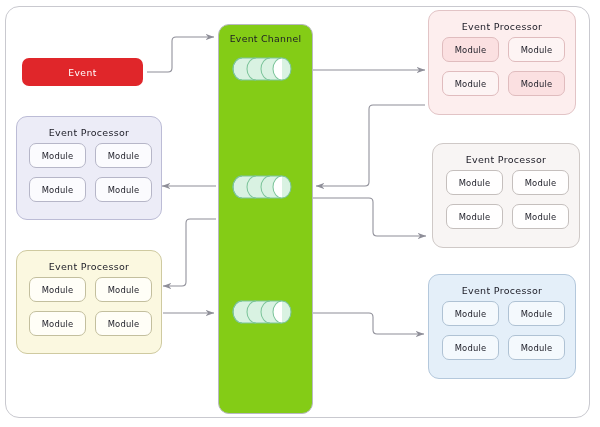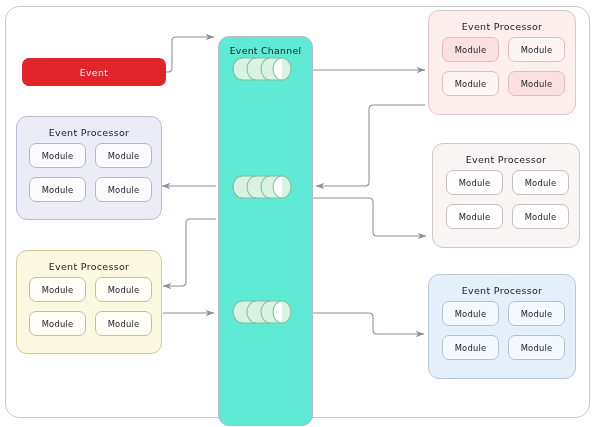--- a/index.html
+++ b/index.html
@@ -41,31 +41,31 @@
   .th-pink{background:#fdeeee;border-color:#e2c4c6;}
   .th-pink .mod{background:#fdf4f4;border-color:#e0bcbe;}
   .th-pink .mod.hot{background:#fbe0e1;}
   .th-grey{background:#f8f5f4;border-color:#cfc9c7;}
   .th-grey .mod{background:#fffefe;border-color:#c5bfbd;}
   .th-blue{background:#e4eff9;border-color:#b4c8dc;}
   .th-blue .mod{background:#f4f9fd;border-color:#afc2d4;}
 
   
   .event-pill{
-    position:absolute;left:22px;top:58px;width:144px;height:28px;
+    position:absolute;left:22px;top:58px;width:121px;height:28px;
     background:#e0262a;border-radius:7px;
     display:flex;align-items:center;justify-content:center;
     color:#ffffff;font-size:9.2px;letter-spacing:.4px;
     box-sizing:border-box;
   }
 
   
   .channel{
-    position:absolute;left:218px;top:36px;width:95px;height:390px;
-    border:1.2px solid #b9b9c2;border-radius:11px;background:#5eead4;
+    position:absolute;left:218px;top:24px;width:95px;height:390px;
+    border:1.2px solid #b9b9c2;border-radius:11px;background:#84cc16;
     box-sizing:border-box;
   }
   .channel-title{
     position:absolute;left:0;right:0;top:8px;text-align:center;
     font-size:9.3px;color:#1c1c26;letter-spacing:.3px;
   }
 
   svg.layer{position:absolute;left:0;top:0;width:600px;height:427px;
     pointer-events:none;overflow:visible;}
 </style>

